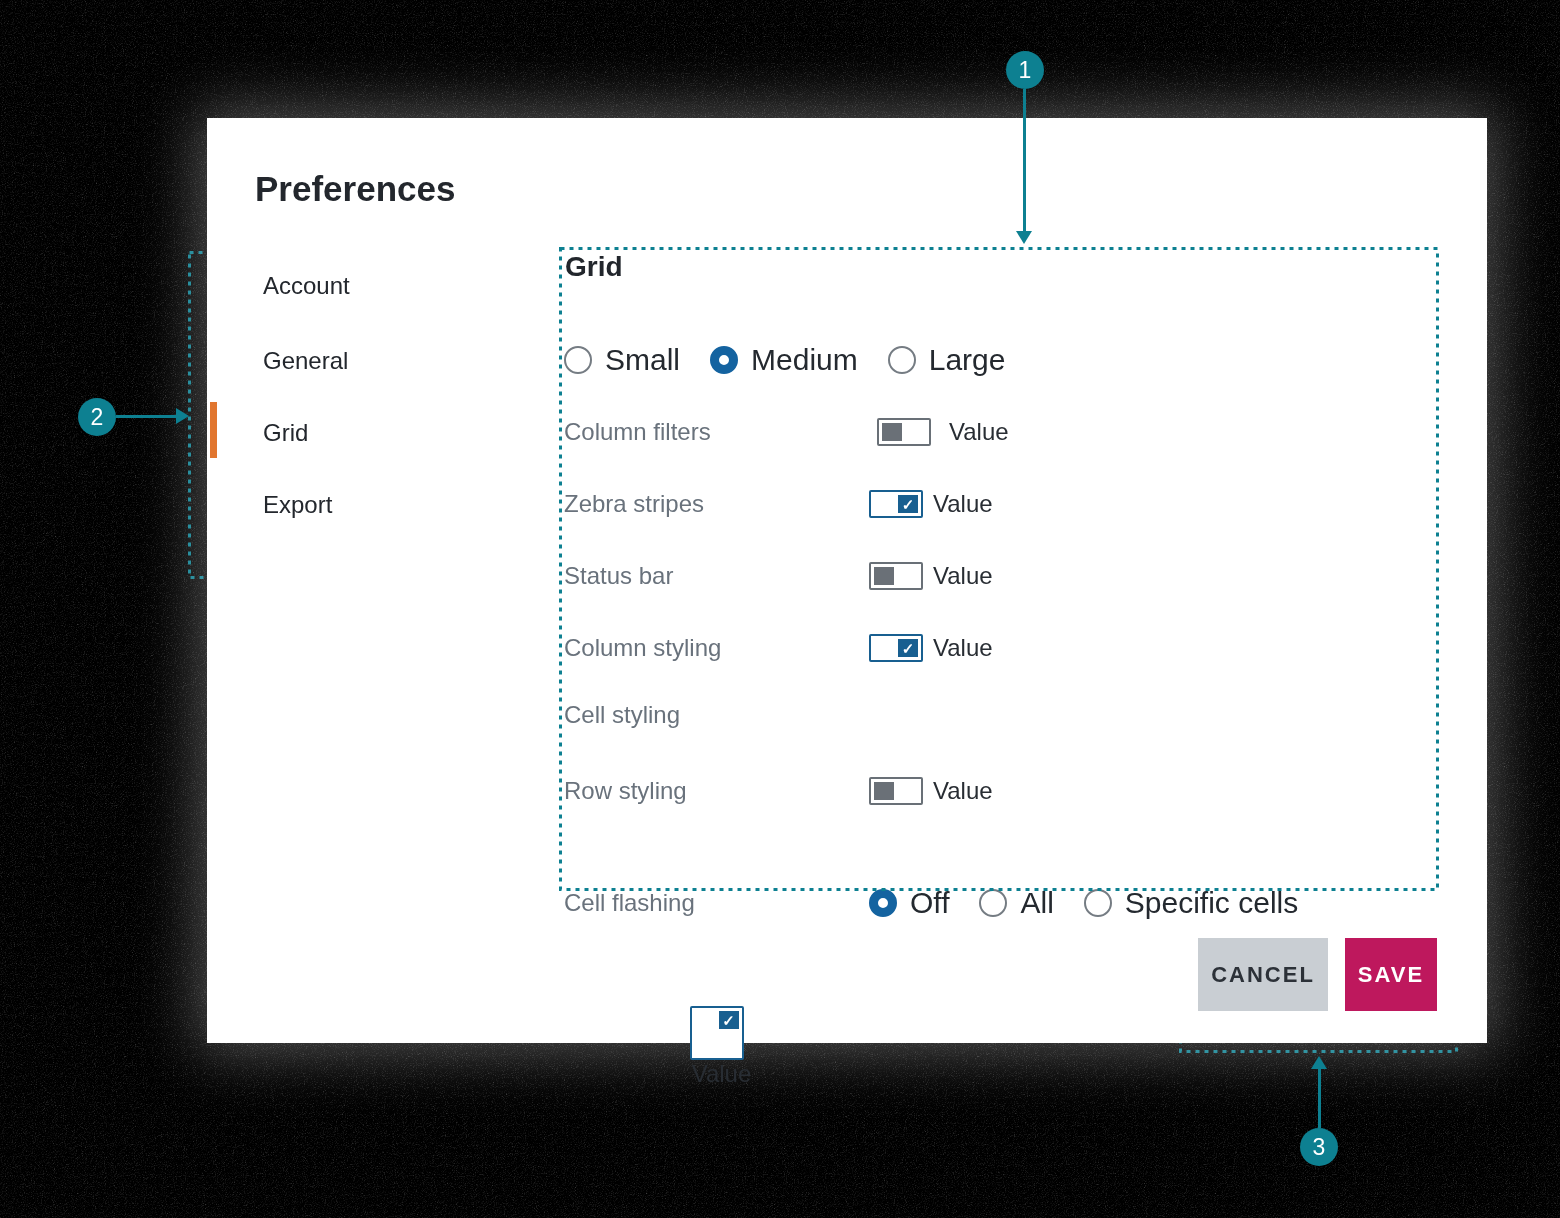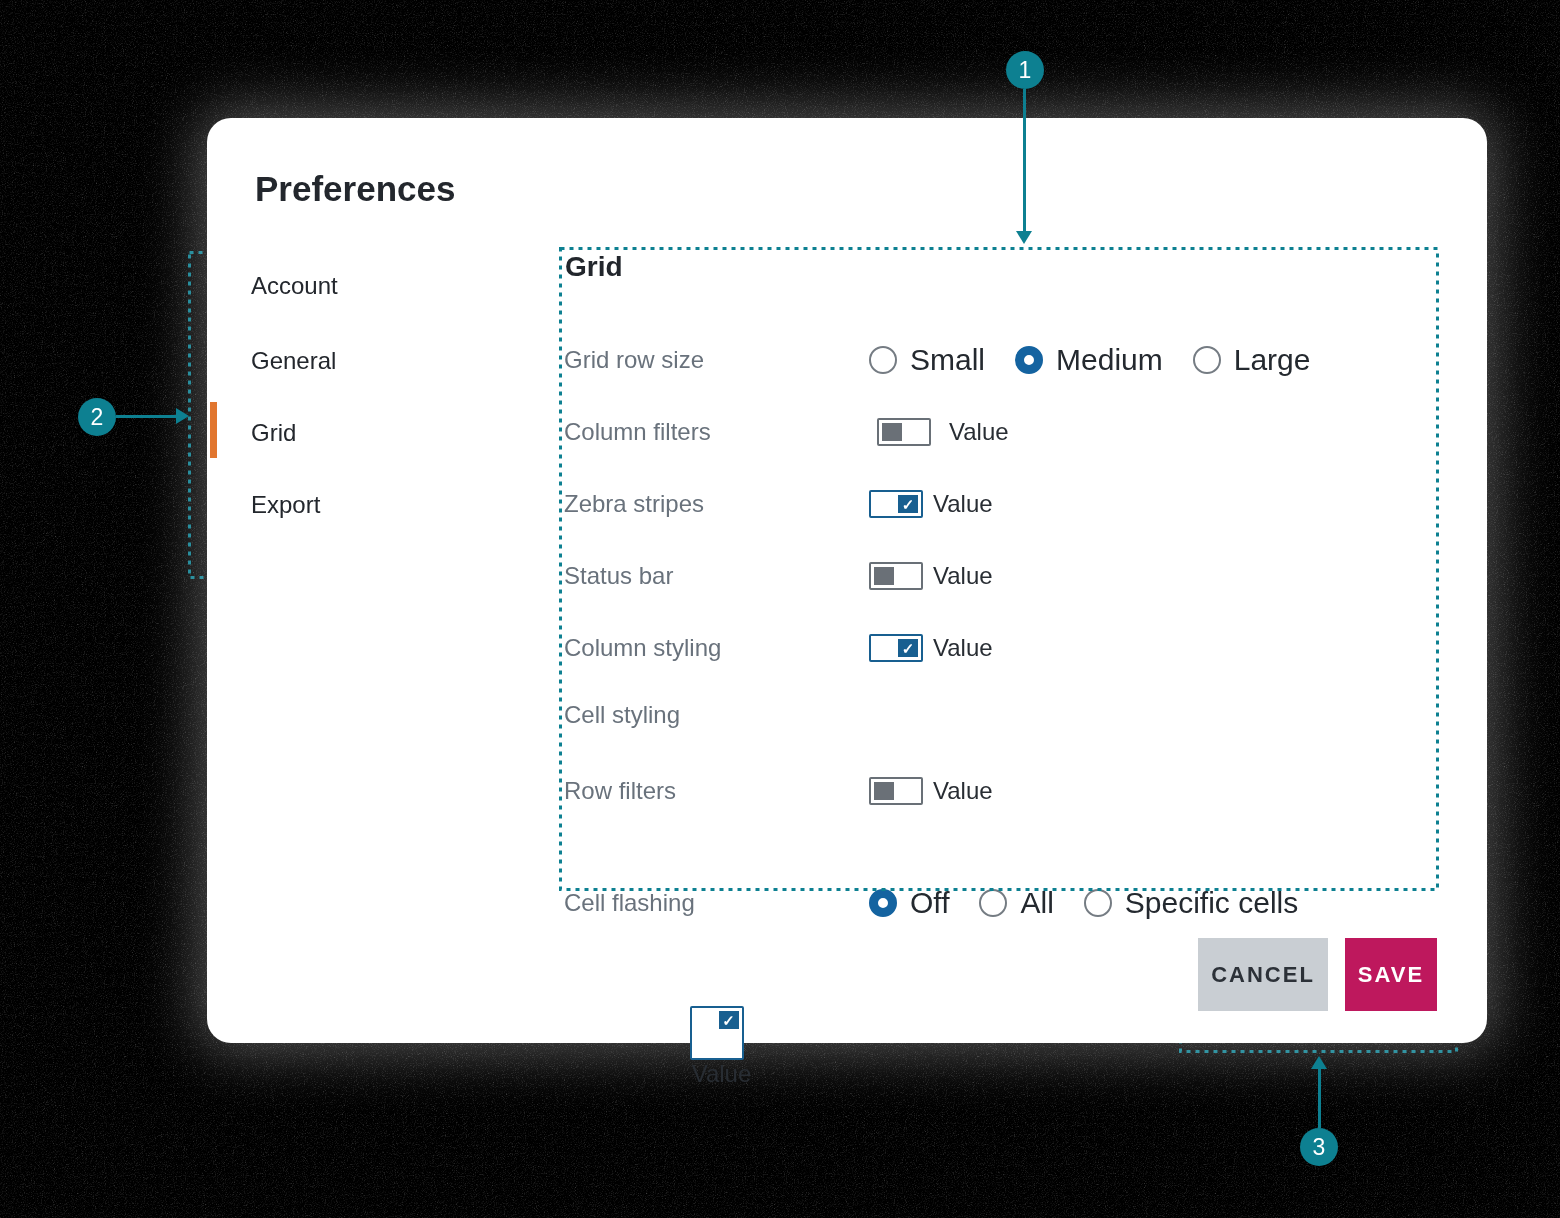--- a/index.html
+++ b/index.html
@@ -2,25 +2,25 @@
 <html><head>
 <meta charset="utf-8">
 <style>
   html,body{margin:0;padding:0;background:#000;}
   .stage{position:relative;width:1560px;height:1218px;background:#000;overflow:hidden;
          font-family:"Liberation Sans", sans-serif;}
   .noise{position:absolute;left:0;top:0;z-index:0;opacity:.38;pointer-events:none;}
 
   
   .card{position:absolute;left:207px;top:118px;width:1280px;height:925px;background:#fff;z-index:2;
-        box-shadow:0 0 55px 10px rgba(255,255,255,.30);border-radius:24px;}
+        box-shadow:0 0 55px 10px rgba(255,255,255,.30);}
   .page-title{position:absolute;left:48px;top:50px;font-size:35px;font-weight:600;color:#23272d;line-height:42px;}
 
   
-  .nav-item{position:absolute;left:44px;height:30px;line-height:30px;font-size:24px;color:#23272d;cursor:pointer;}
+  .nav-item{position:absolute;left:56px;height:30px;line-height:30px;font-size:24px;color:#23272d;cursor:pointer;}
   .active-bar{position:absolute;left:3px;top:284px;width:7px;height:56px;background:#e1762f;}
 
   
   .panel-title{position:absolute;left:358px;top:132px;font-size:28px;font-weight:600;color:#22262c;line-height:34px;}
   .row{position:absolute;left:357px;height:36px;display:flex;align-items:center;}
   .row-label{width:305px;flex:0 0 305px;font-size:24px;color:#69727c;}
   .opt-label{font-size:30px;color:#24292f;margin-left:13px;margin-right:30px;}
   .value-label{font-size:24px;color:#282d33;margin-left:10px;}
 
   .radio{width:28px;height:28px;border-radius:50%;box-sizing:border-box;background:#fff;
@@ -80,21 +80,20 @@
       <div class="active-bar"></div>
       <div class="nav-item" style="top:153px;">Account</div>
       <div class="nav-item" style="top:228px;">General</div>
       <div class="nav-item" style="top:300px;">Grid</div>
       <div class="nav-item" style="top:372px;">Export</div>
     </div>
 
     <div class="panel-title">Grid</div>
 
     <div class="row" style="top:224px;">
-      <span class="row-label">Grid row size</span>
       <span class="radio"></span>
       <span class="opt-label">Small</span>
       <span class="radio checked"></span>
       <span class="opt-label">Medium</span>
       <span class="radio"></span>
       <span class="opt-label">Large</span>
     </div>
 
     <div class="row" style="top:296px;gap:8px;">
       <span class="row-label">Column filters</span>
@@ -130,21 +129,21 @@
 
     <div class="row" style="top:583px;flex-direction:column;">
       <span class="row-label">Cell styling</span>
       <span class="toggle on">
           <span class="knob">✓</span>
         </span>
       <span class="value-label">Value</span>
     </div>
 
     <div class="row" style="top:655px;">
-      <span class="row-label">Row filters</span>
+      <span class="row-label">Row styling</span>
       <span class="toggle off">
           <span class="knob"></span>
         </span>
       <span class="value-label">Value</span>
     </div>
 
     <div class="row" style="top:767px;">
       <span class="row-label">Cell flashing</span>
       <span class="radio checked"></span>
       <span class="opt-label">Off</span>

